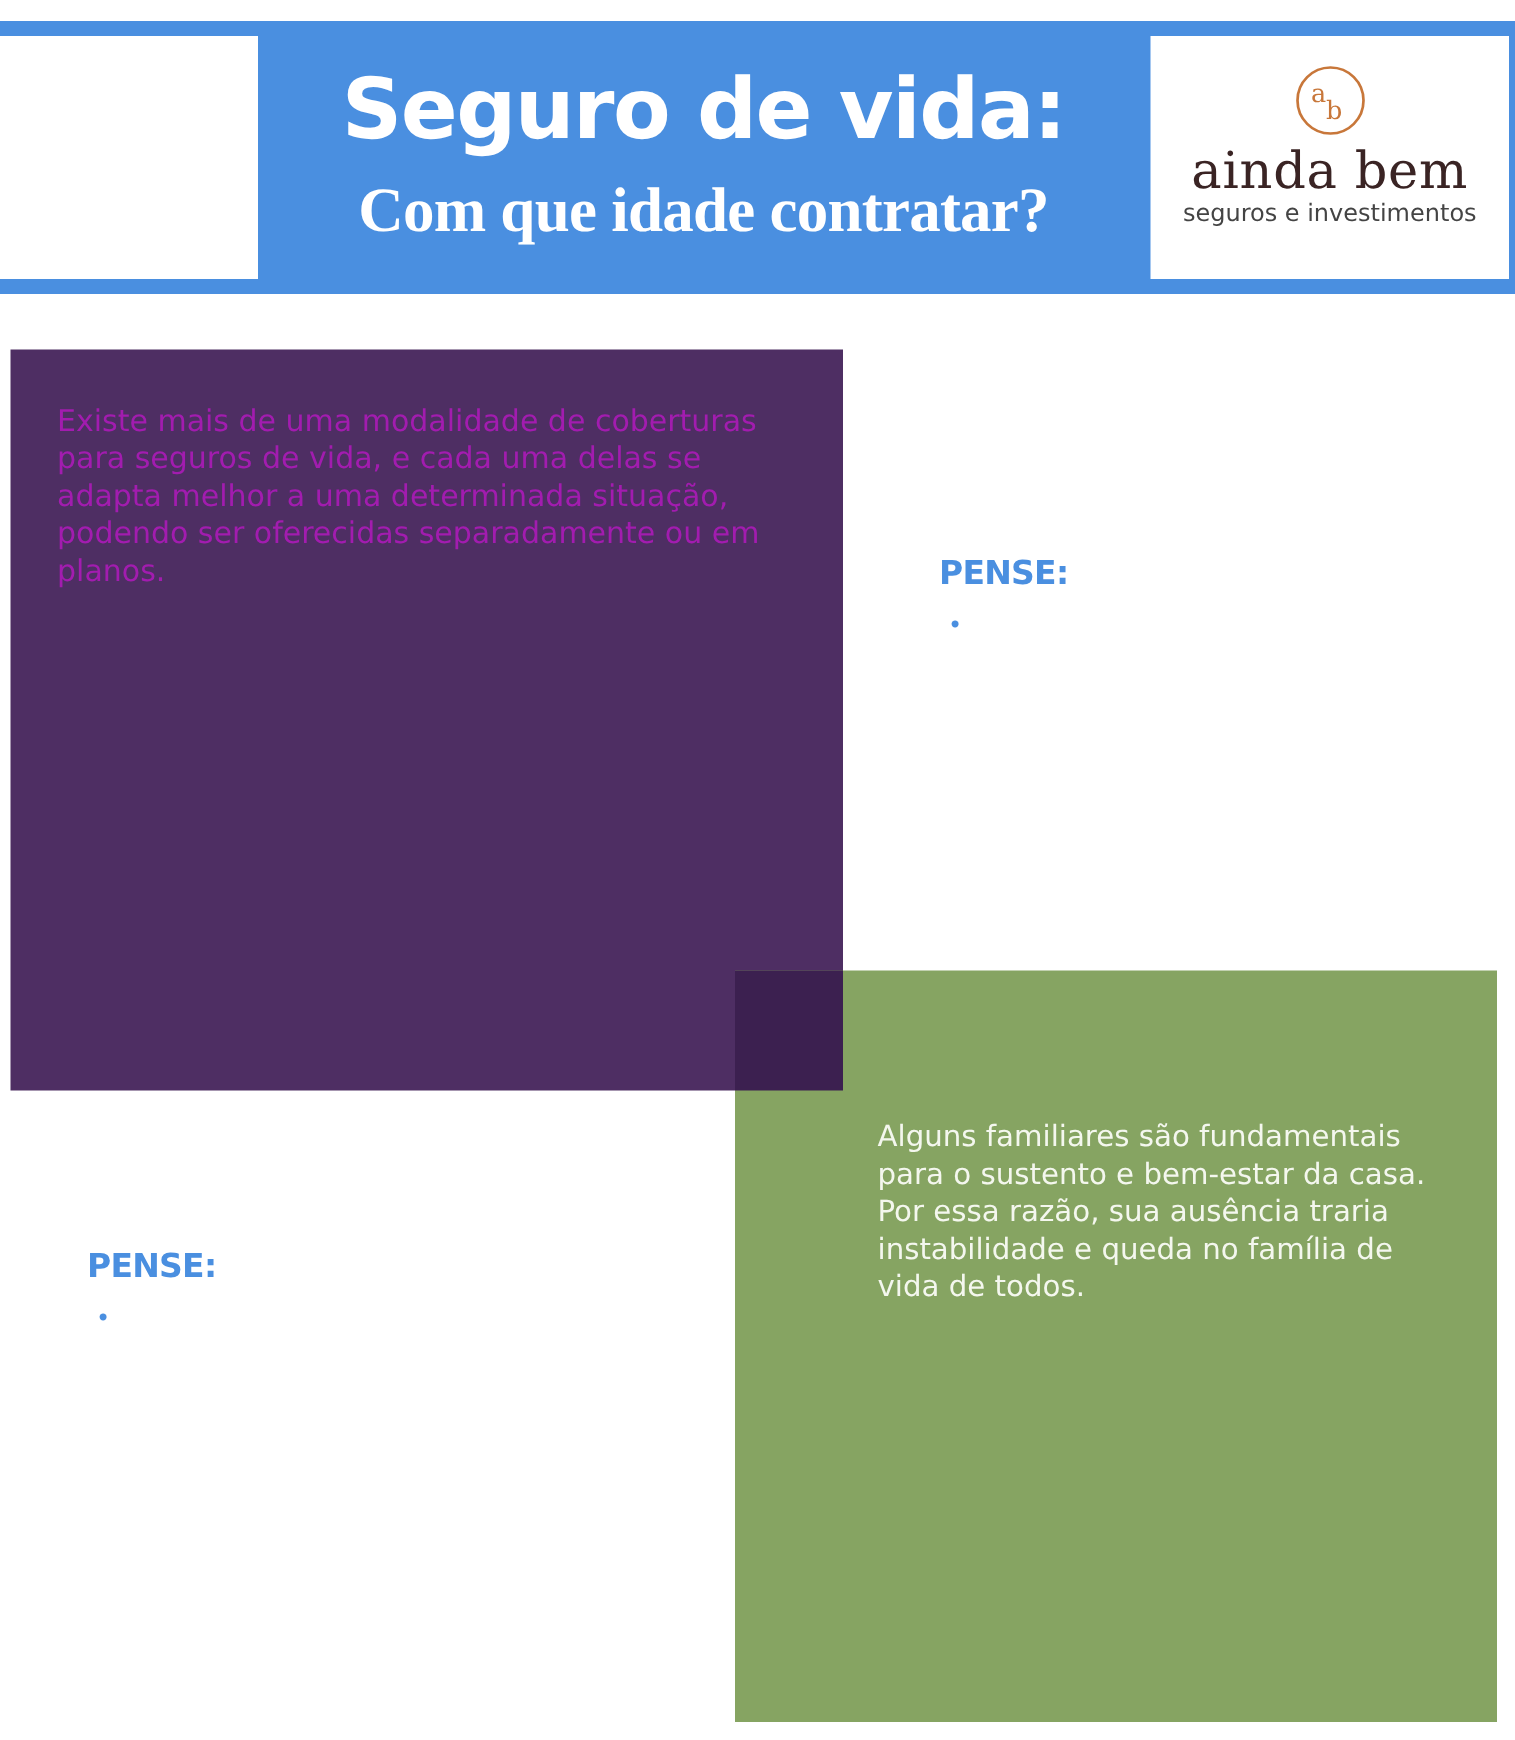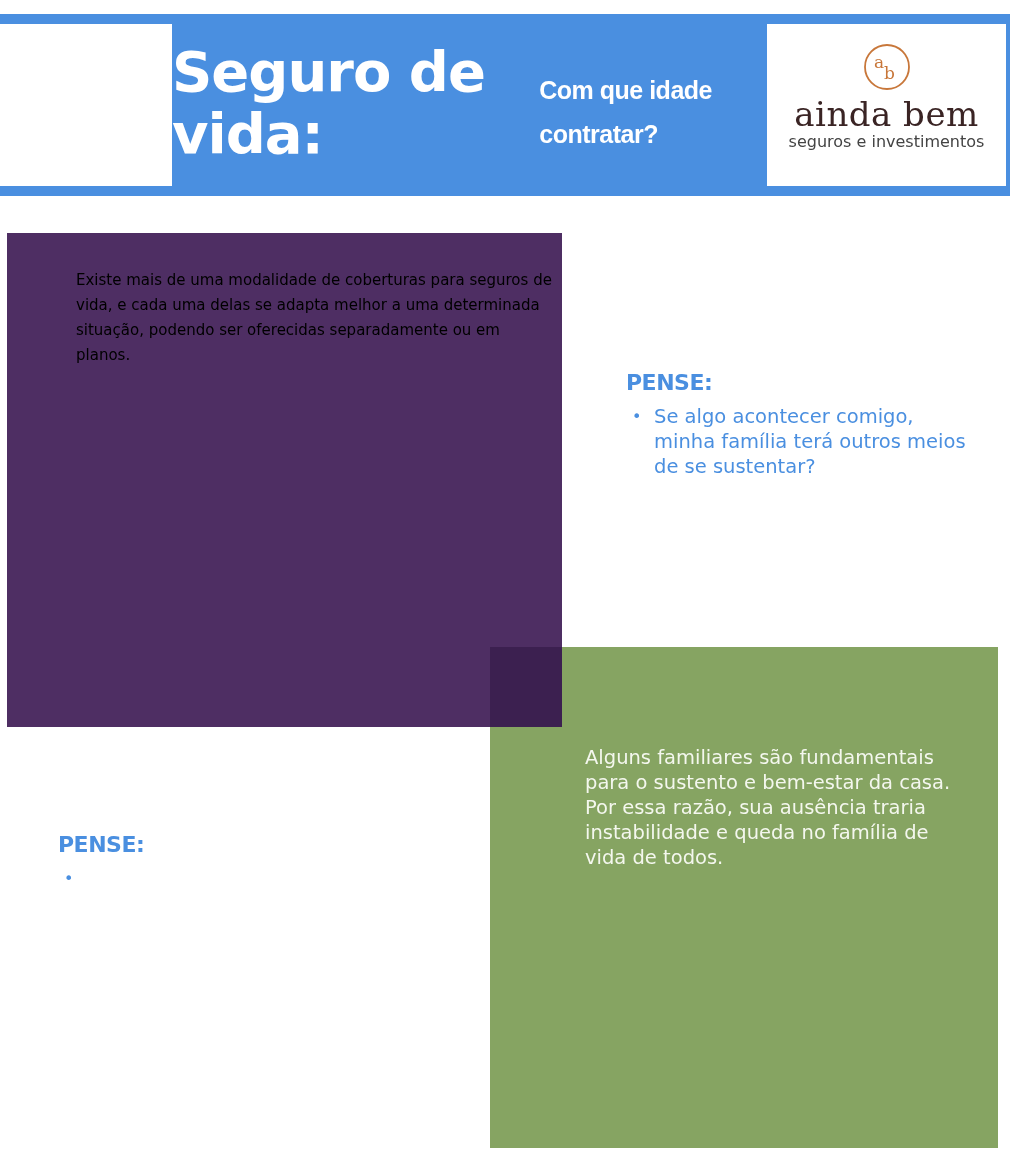--- a/index.html
+++ b/index.html
@@ -10,51 +10,51 @@
   }
   .header-band {
     position:absolute; left:0; top:14px; width:1010px; height:182px;
     background:#4a8fe0;
   }
   .header-white-left {
     position:absolute; left:0; top:24px; width:172px; height:162px; background:#ffffff;
   }
   .header-title-wrap {
     position:absolute; left:172px; top:24px; width:594px; height:162px;
-    display:flex; align-items:center; justify-content:center;
+    display:flex; flex-direction:column; align-items:center; justify-content:center;
     color:#ffffff;
   }
   .title-main {
     font-family:"DejaVu Sans", sans-serif; font-weight:bold;
     font-size:56px; line-height:62px; letter-spacing:-1px; margin-top:-4px;
   }
   .title-sub {
-    font-family:Liberation Sans, sans-serif; font-weight:bold;
-    font-size:25px; line-height:44px; letter-spacing:-0.5px; margin-top:14px;
+    font-family:Liberation Serif, serif; font-weight:bold;
+    font-size:42px; line-height:44px; letter-spacing:-0.5px; margin-top:14px;
   }
   .logo-box {
     position:absolute; left:767px; top:24px; width:239px; height:162px; background:#ffffff;
     display:flex; flex-direction:column; align-items:center;
   }
   .logo-mark {
     margin-top:18px; width:50px; height:50px;
   }
   .logo-name {
     font-family:"DejaVu Serif", serif; font-size:34px; color:#3a2424; line-height:40px;
     margin-top:2px; letter-spacing:0.5px;
   }
   .logo-tagline {
     font-family:"DejaVu Sans", sans-serif; font-size:16px; color:#444; margin-top:-2px;
   }
   .purple-box {
     position:absolute; left:7px; top:233px; width:555px; height:494px; background:#4e2e63;
   }
   .purple-text {
     position:absolute; left:38px; top:268px; width:480px;
-    color:#000000; font-size:15px; line-height:25px;margin-left:38px;
+    color:#a21caf; font-size:20px; line-height:25px;
   }
   .purple-text p { margin:0 0 25px 0; }
   .green-box {
     position:absolute; left:490px; top:647px; width:508px; height:501px; background:#86a462;
   }
   .overlap-box {
     position:absolute; left:490px; top:647px; width:72px; height:80px; background:#3c2050;
   }
   .green-text {
     position:absolute; left:585px; top:745px; width:380px;
@@ -105,21 +105,20 @@
 
 <div class="purple-text">
   <p>Existe mais de uma modalidade de coberturas para seguros de vida, e cada uma delas se adapta melhor a uma determinada situação, podendo ser oferecidas separadamente ou em planos.</p>
 </div>
 
 <div class="pense pense-right">
   <h2>PENSE:</h2>
   <ul>
     <li>
       <span class="bullet">•</span>
-      <span>Se algo acontecer comigo, minha família terá outros meios de se sustentar?</span>
     </li>
   </ul>
 </div>
 
 <div class="green-text">
   <p>Alguns familiares são fundamentais para o sustento e bem-estar da casa. Por essa razão, sua ausência traria instabilidade e queda no família de vida de todos.</p>
 </div>
 
 <div class="pense pense-left">
   <h2>PENSE:</h2>

